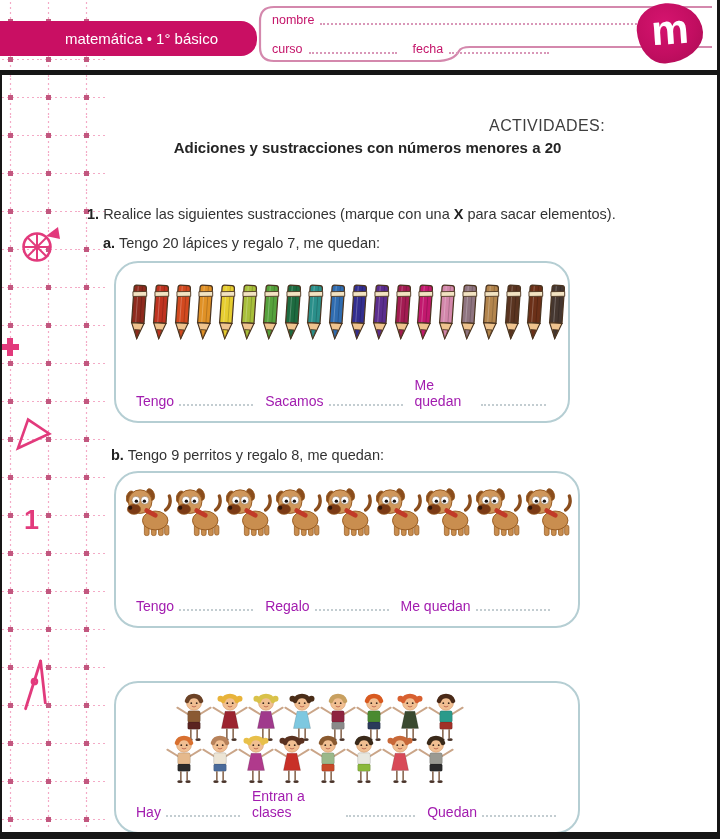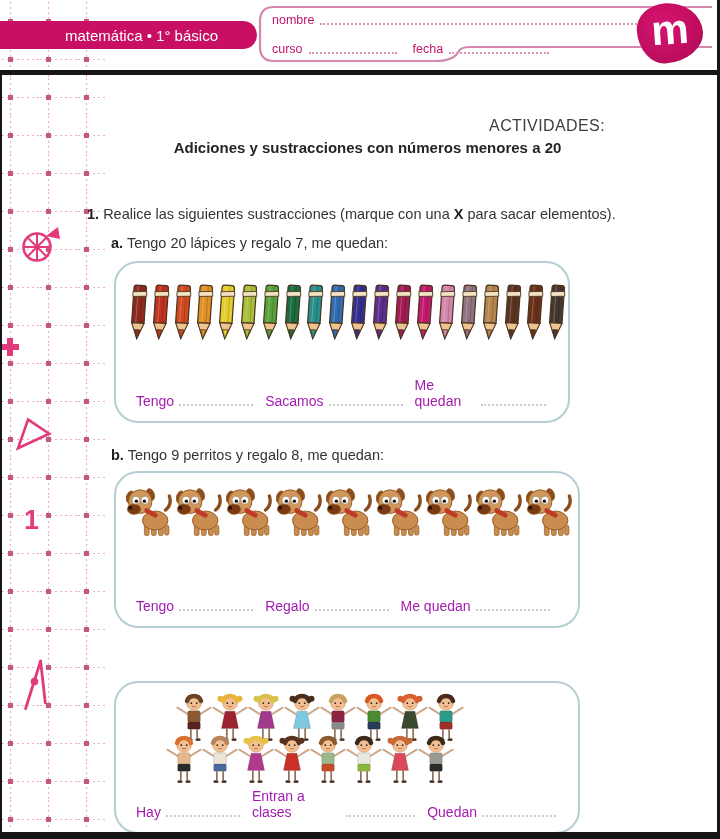--- a/index.html
+++ b/index.html
@@ -9,21 +9,21 @@
   .edge{position:absolute;background:#161616;}
   .edge.top{left:0;top:70px;width:720px;height:5px;}
   .edge.left{left:0;top:70px;width:2px;height:769px;}
   .edge.right{left:717px;top:0;width:3px;height:839px;}
   .edge.bottom{left:0;top:832px;width:720px;height:7px;}
   
   .margin-grid{position:absolute;left:2px;top:2px;}
   .margin-ico{position:absolute;}
   .margin-num{position:absolute;left:24px;top:505px;color:#e23a7c;font-size:27px;font-weight:bold;}
   
-  .banner{position:absolute;left:0;top:21px;width:257px;height:28px;background:#c90f63;
+  .banner{position:absolute;left:0;top:21px;width:257px;height:35px;background:#c90f63;
           border-radius:0 16px 16px 0;color:#fff;font-size:15px;display:flex;align-items:center;
           justify-content:center;padding-left:26px;box-sizing:border-box;z-index:3;}
   .idbox-svg{position:absolute;left:0;top:0;z-index:2;}
   .field{position:absolute;display:flex;align-items:flex-end;z-index:3;color:#c4156a;font-size:12.5px;}
   .field .dotline{border-bottom:2px dotted #d997b8;margin:0 0 2px 6px;display:inline-block;}
   .f-nombre{left:272px;top:13px;}
   .f-row2{left:272px;top:42px;}
   .f-row2 .sep{width:16px;}
   .logo{position:absolute;left:637px;top:3px;width:66px;height:60px;z-index:4;
         background:radial-gradient(circle at 42% 35%,#d6146f 0%,#c20e61 55%,#a90b52 100%);
@@ -127,21 +127,21 @@
   </div>
 
   <div class="title">ACTIVIDADES:</div>
   <div class="subtitle">Adiciones y sustracciones con números menores a 20</div>
 
   <div class="instr">
     <b>1.</b>
     <span>Realice las siguientes sustracciones (marque con una </span><b>X</b><span> para sacar elementos).</span>
   </div>
 
-  <div class="prompt" style="left:111px;top:235px">
+  <div class="prompt" style="left:103px;top:235px">
     <b>a.</b>
     <span>Tengo 20 lápices y regalo 7, me quedan:</span>
   </div>
   <div class="abox" id="box-a">
     <div class="pencil-row">
         <span class="pencil"><svg width="21" height="60" viewBox="0 0 22 62">
             <path d="M4.5 5 Q4.5 2 7 2 L15 2 Q17.5 2 17.5 5 L17.5 41.5 L4.5 41.5 Z" fill="#8e2a1d" stroke="#4a3420" stroke-width="1.3"></path>
             <path d="M8.8 3 V41" stroke="rgba(255,255,255,.25)" stroke-width="1"></path>
             <path d="M13.2 3 V41" stroke="rgba(0,0,0,.18)" stroke-width="1"></path>
             <rect x="3.8" y="8.5" width="14.4" height="5" fill="#f2e3c2" stroke="#4a3420" stroke-width="0.9" transform="rotate(-5 11 11)"></rect>

